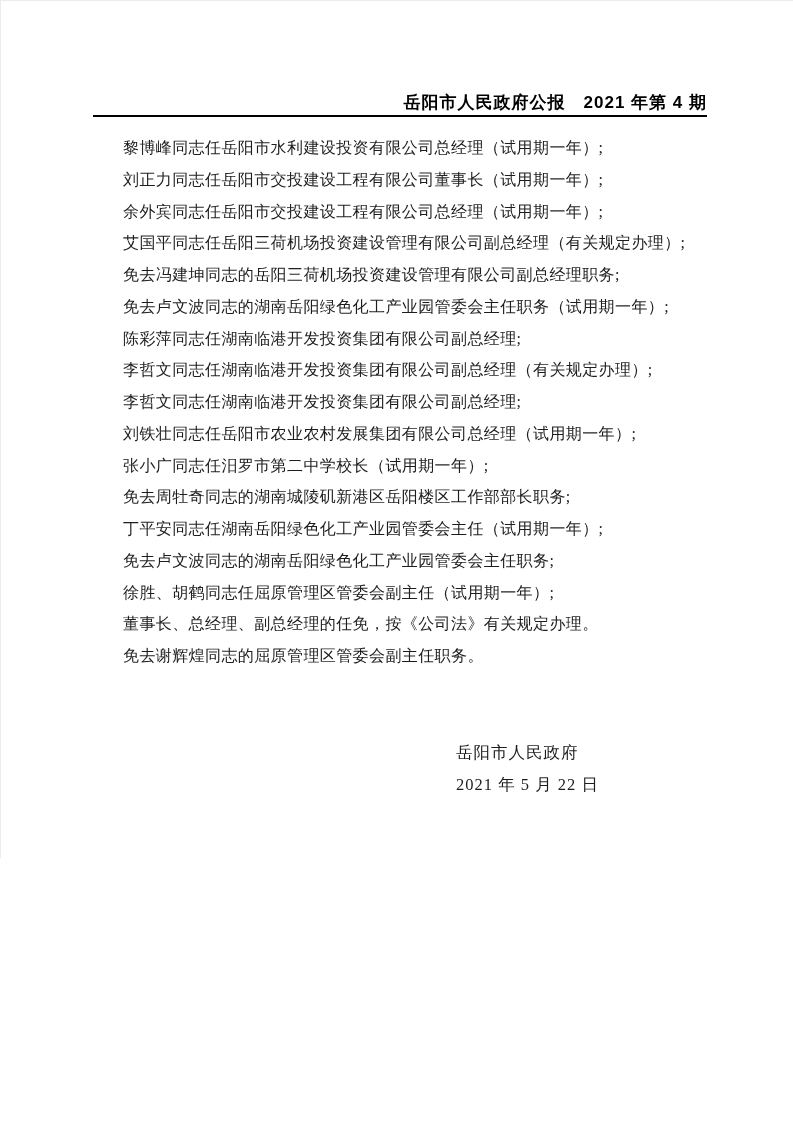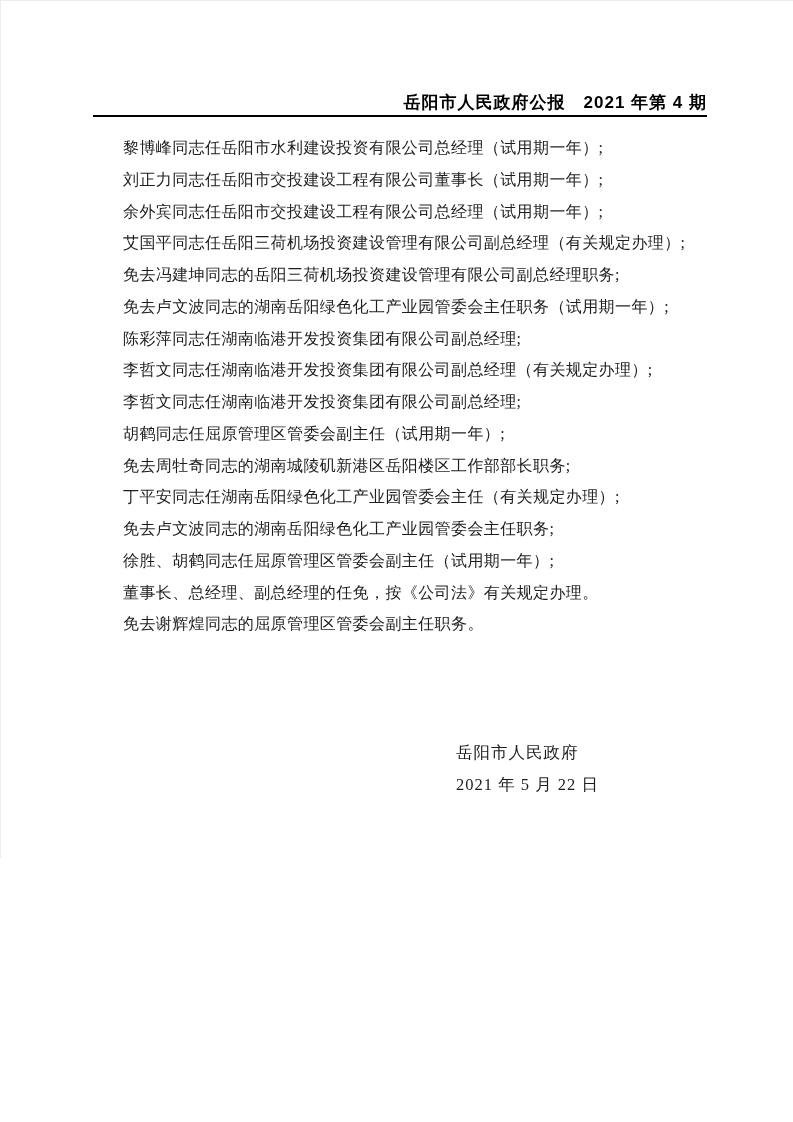--- a/index.html
+++ b/index.html
@@ -88,23 +88,24 @@
   <div class="doc-body">
     <p>黎博峰同志任岳阳市水利建设投资有限公司总经理（试用期一年）;</p>
     <p>刘正力同志任岳阳市交投建设工程有限公司董事长（试用期一年）;</p>
     <p>余外宾同志任岳阳市交投建设工程有限公司总经理（试用期一年）;</p>
     <p>艾国平同志任岳阳三荷机场投资建设管理有限公司副总经理（有关规定办理）;</p>
     <p>免去冯建坤同志的岳阳三荷机场投资建设管理有限公司副总经理职务;</p>
     <p>免去卢文波同志的湖南岳阳绿色化工产业园管委会主任职务（试用期一年）;</p>
     <p>陈彩萍同志任湖南临港开发投资集团有限公司副总经理;</p>
     <p>李哲文同志任湖南临港开发投资集团有限公司副总经理（有关规定办理）;</p>
     <p>李哲文同志任湖南临港开发投资集团有限公司副总经理;</p>
-    <p>胡鹤同志任屈原管理区管委会副主任（试用期一年）;</p>
+    <p>刘铁壮同志任岳阳市农业农村发展集团有限公司总经理（试用期一年）;</p>
+    <p>张小广同志任汨罗市第二中学校长（试用期一年）;</p>
     <p>免去周牡奇同志的湖南城陵矶新港区岳阳楼区工作部部长职务;</p>
-    <p>丁平安同志任湖南岳阳绿色化工产业园管委会主任（有关规定办理）;</p>
+    <p>丁平安同志任湖南岳阳绿色化工产业园管委会主任（试用期一年）;</p>
     <p>免去卢文波同志的湖南岳阳绿色化工产业园管委会主任职务;</p>
     <p>徐胜、胡鹤同志任屈原管理区管委会副主任（试用期一年）;</p>
     <p>董事长、总经理、副总经理的任免，按《公司法》有关规定办理。</p>
     <p>免去谢辉煌同志的屈原管理区管委会副主任职务。</p>
   </div>
 
   <div class="signature">
     <div>岳阳市人民政府</div>
     <div>2021 年 5 月 22 日</div>
   </div>

